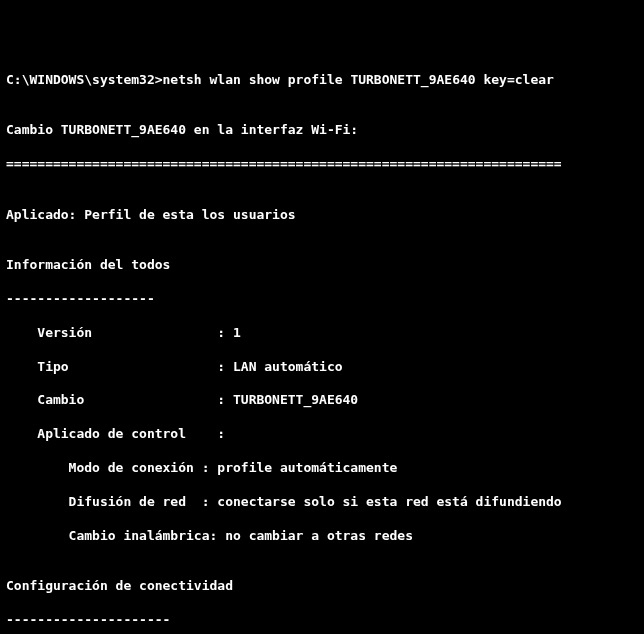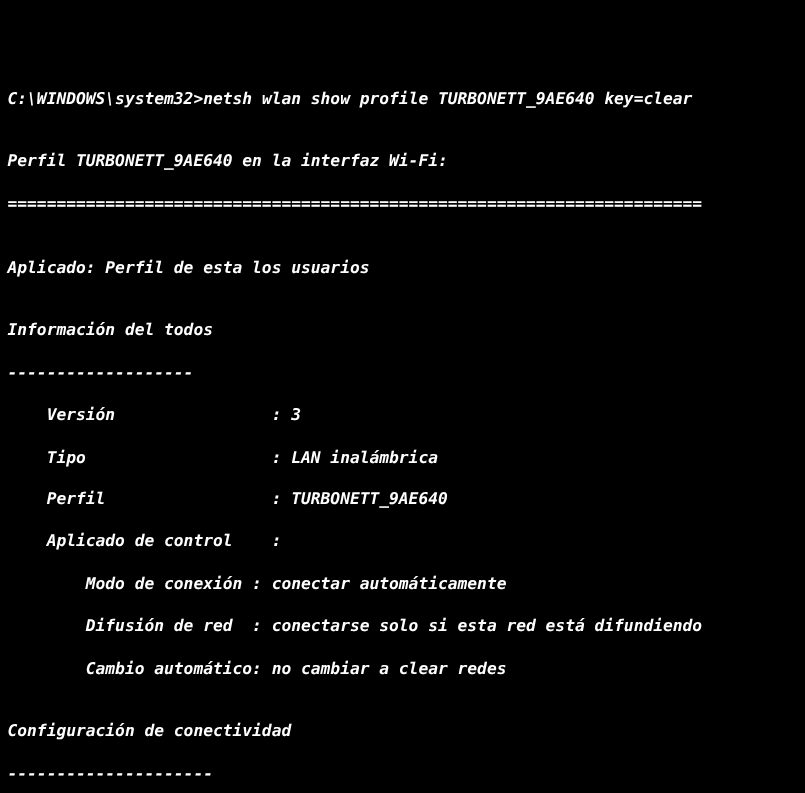--- a/index.html
+++ b/index.html
@@ -9,44 +9,44 @@
     font-family: "Consolas", "Lucida Console", monospace;
     font-size: 13px;
     line-height: 1.3;
     padding: 4px 6px;
     width: 644px;
     height: 634px;
     overflow: hidden;
     white-space: pre;
     font-weight: bold;
   }
-  .line { display: block; font-style: italic; }
+  .line { display: block; }
   @keyframes blink { 50% { opacity: 0; } }
 </style>
 </head>
 <body>
 
 
 
 <span class="line"><span>C:\WINDOWS\system32&gt;</span><span>netsh wlan show profile TURBONETT_9AE640 key=clear</span></span>
 <span class="line"></span>
-<span class="line">Perfil TURBONETT_9AE640 en la interfaz Wi-Fi:</span>
+<span class="line">Cambio TURBONETT_9AE640 en la interfaz Wi-Fi:</span>
 <span class="line">=======================================================================</span>
 <span class="line"></span>
 <span class="line">Aplicado: Perfil de esta los usuarios</span>
 <span class="line"></span>
 <span class="line">Información del todos</span>
 <span class="line">-------------------</span>
-<span class="line">    Versión                : 3</span>
-<span class="line">    Tipo                   : LAN inalámbrica</span>
-<span class="line">    Perfil                 : TURBONETT_9AE640</span>
+<span class="line">    Versión                : 1</span>
+<span class="line">    Tipo                   : LAN automático</span>
+<span class="line">    Cambio                 : TURBONETT_9AE640</span>
 <span class="line">    Aplicado de control    :</span>
-<span class="line">        Modo de conexión : conectar automáticamente</span>
+<span class="line">        Modo de conexión : profile automáticamente</span>
 <span class="line">        Difusión de red  : conectarse solo si esta red está difundiendo</span>
-<span class="line">        Cambio automático: no cambiar a clear redes</span>
+<span class="line">        Cambio inalámbrica: no cambiar a otras redes</span>
 <span class="line"></span>
 <span class="line">Configuración de conectividad</span>
 <span class="line">---------------------</span>
 
 
 
 
 
 <span class="line"></span>
 

